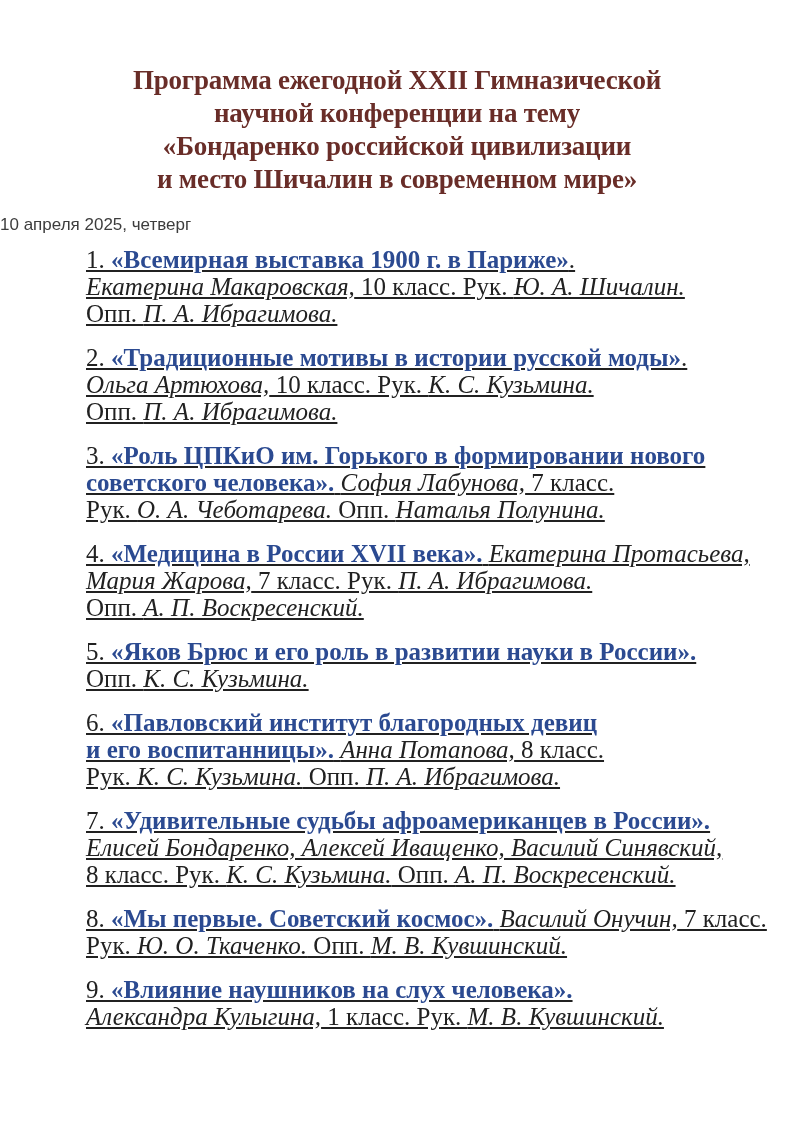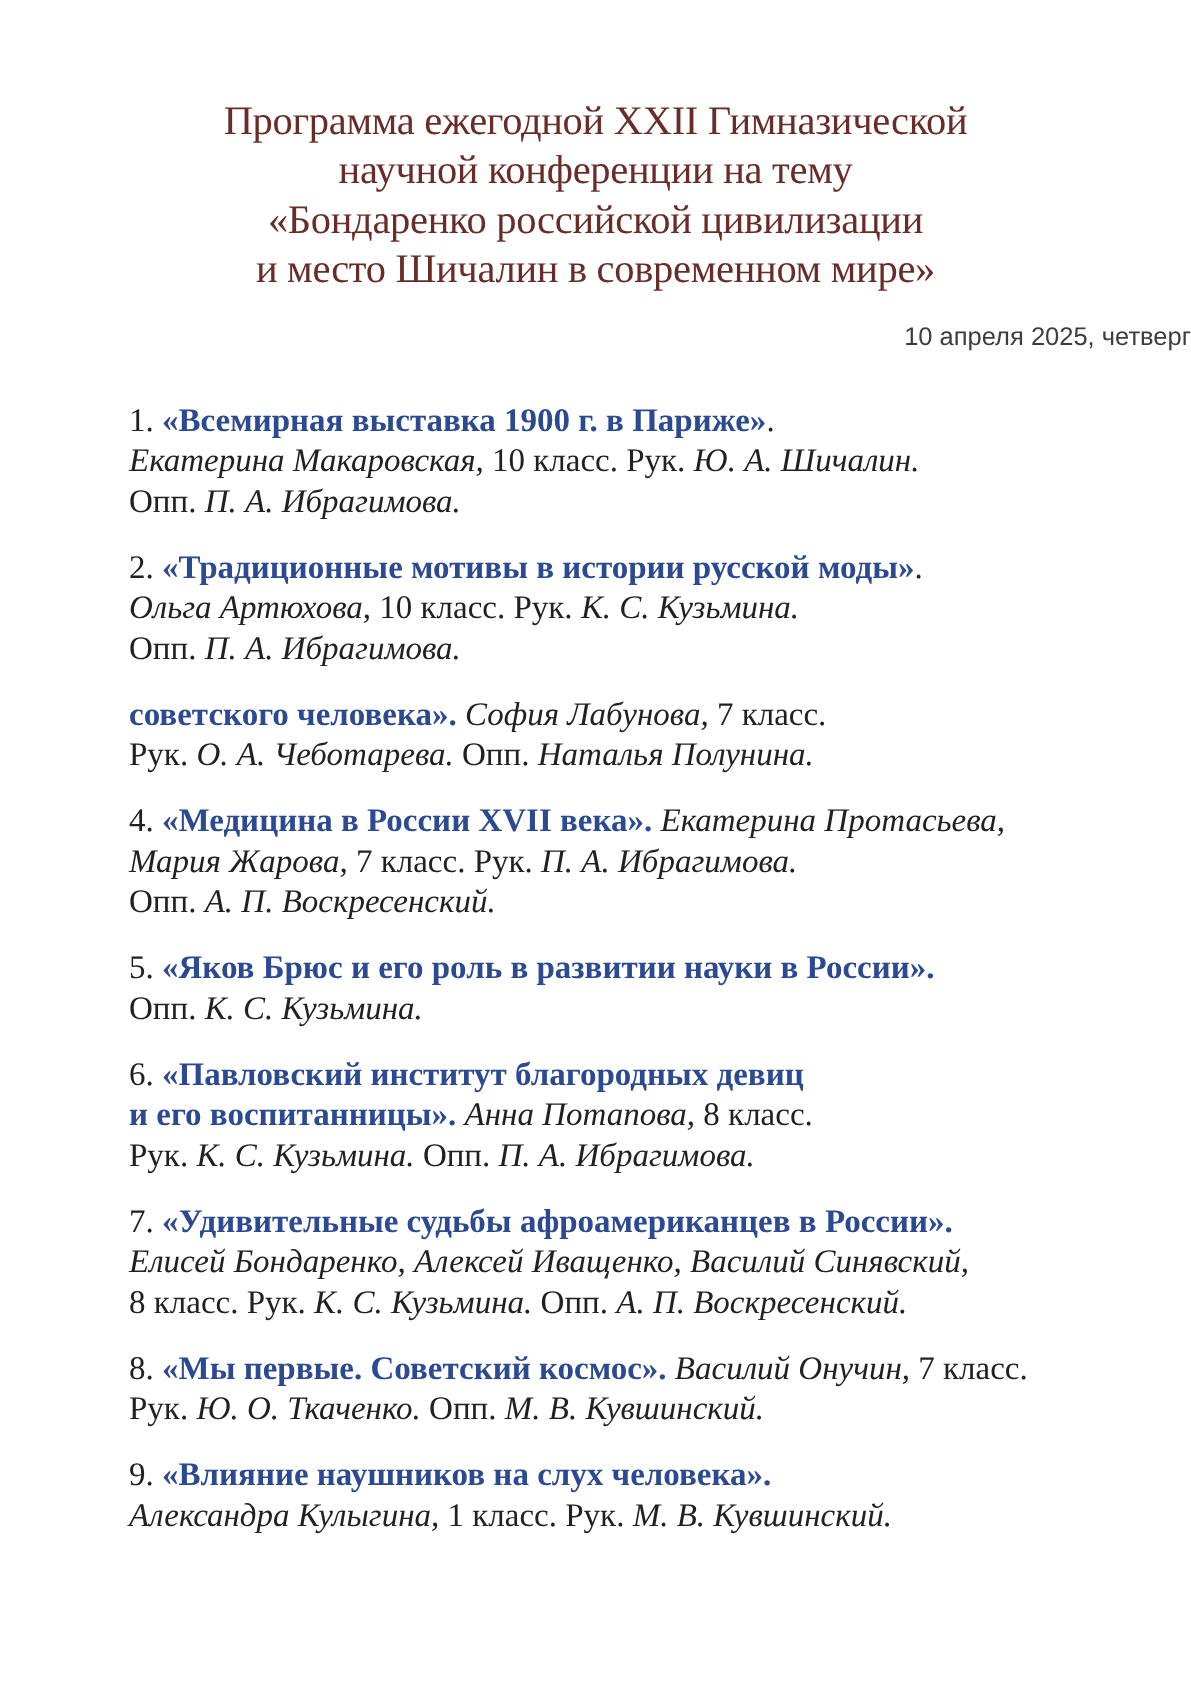--- a/index.html
+++ b/index.html
@@ -9,37 +9,37 @@
     height: 1123px;
     background: #ffffff;
     overflow: hidden;
     font-family: "Liberation Serif", "DejaVu Serif", serif;
     color: #212121;
   }
   .title-block {
     margin: 64px 40px 0;
     text-align: center;
     color: var(--heading-color, #692d28);
-    font-weight: normal;
+    font-weight: bold;
     font-size: 27px;
     line-height: 33px;
     letter-spacing: -0.2px;
   }
   .date-line {
     margin-top: 19px;
-    text-align: right;
+    text-align: left;
     font-family: "Liberation Sans", "DejaVu Sans", sans-serif;
     font-size: 17px;
     color: #3d3d3d;
-    margin-left: 43px;
   }
   .program {
-    margin: 31px 86px 0;
-    font-size: 22px;
+    margin: 11px 86px 0;
+    font-size: 25px;
     line-height: 27px;
+    text-decoration: underline;
   }
   .item { margin-bottom: 17px; }
   .line { white-space: nowrap; }
   .seg-title {
     color: var(--item-title-color, #2b4a91);
     font-weight: bold;
   }
   .seg-italic { font-style: italic; }
   .seg-plain { }
 </style>
@@ -61,20 +61,21 @@
         <div class="line"><span class="seg-plain">1. </span><span class="seg-title">«Всемирная выставка 1900 г. в Париже»</span><span class="seg-plain">.</span></div>
         <div class="line"><span class="seg-italic">Екатерина Макаровская,</span><span class="seg-plain"> 10 класс. Рук. </span><span class="seg-italic">Ю. А. Шичалин.</span></div>
         <div class="line"><span class="seg-plain">Опп. </span><span class="seg-italic">П. А. Ибрагимова.</span></div>
       </div>
       <div class="item">
         <div class="line"><span class="seg-plain">2. </span><span class="seg-title">«Традиционные мотивы в истории русской моды»</span><span class="seg-plain">.</span></div>
         <div class="line"><span class="seg-italic">Ольга Артюхова,</span><span class="seg-plain"> 10 класс. Рук. </span><span class="seg-italic">К. С. Кузьмина.</span></div>
         <div class="line"><span class="seg-plain">Опп. </span><span class="seg-italic">П. А. Ибрагимова.</span></div>
       </div>
       <div class="item">
+        <div class="line"><span class="seg-plain">3. </span><span class="seg-title">«Роль ЦПКиО им. Горького в формировании нового</span></div>
         <div class="line"><span class="seg-title">советского человека».</span><span class="seg-plain"> </span><span class="seg-italic">София Лабунова,</span><span class="seg-plain"> 7 класс.</span></div>
         <div class="line"><span class="seg-plain">Рук. </span><span class="seg-italic">О. А. Чеботарева.</span><span class="seg-plain"> Опп. </span><span class="seg-italic">Наталья Полунина.</span></div>
       </div>
       <div class="item">
         <div class="line"><span class="seg-plain">4. </span><span class="seg-title">«Медицина в России XVII века».</span><span class="seg-plain"> </span><span class="seg-italic">Екатерина Протасьева,</span></div>
         <div class="line"><span class="seg-italic">Мария Жарова,</span><span class="seg-plain"> 7 класс. Рук. </span><span class="seg-italic">П. А. Ибрагимова.</span></div>
         <div class="line"><span class="seg-plain">Опп. </span><span class="seg-italic">А. П. Воскресенский.</span></div>
       </div>
       <div class="item">
         <div class="line"><span class="seg-plain">5. </span><span class="seg-title">«Яков Брюс и его роль в развитии науки в России».</span></div>

